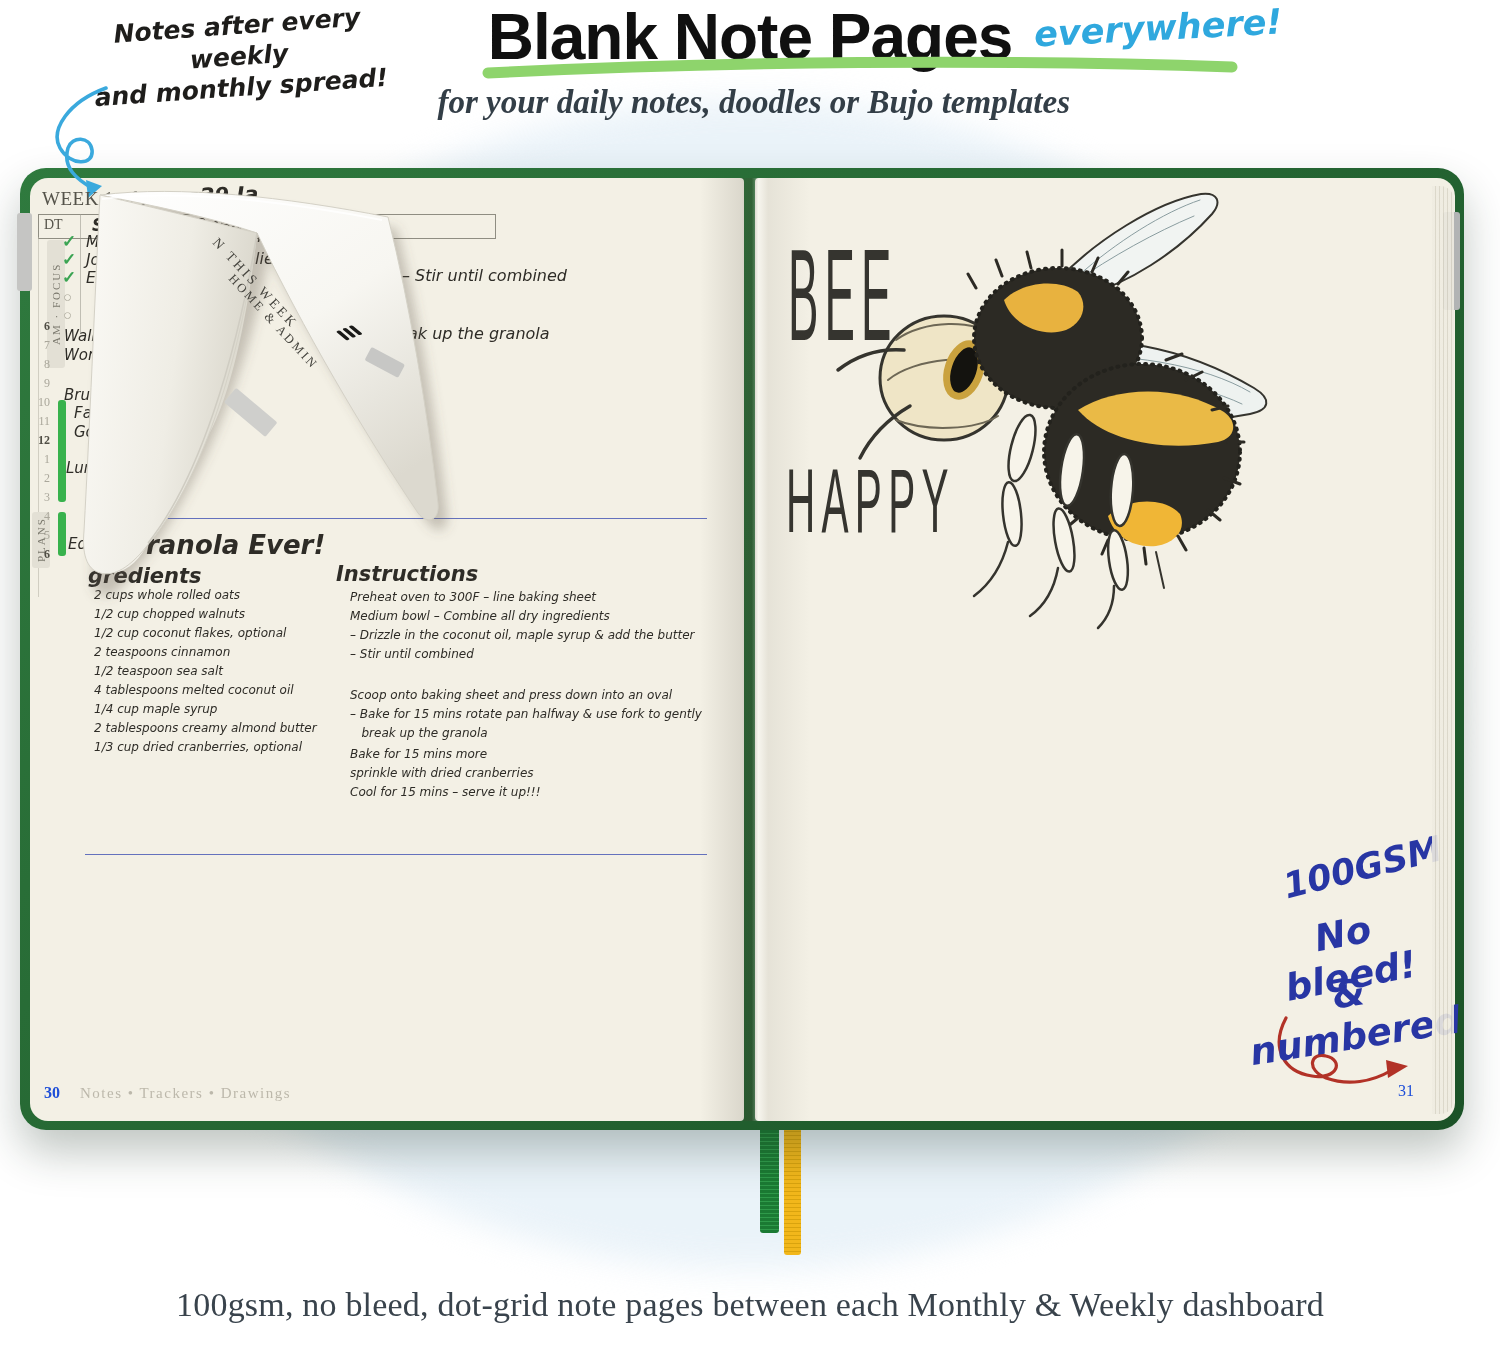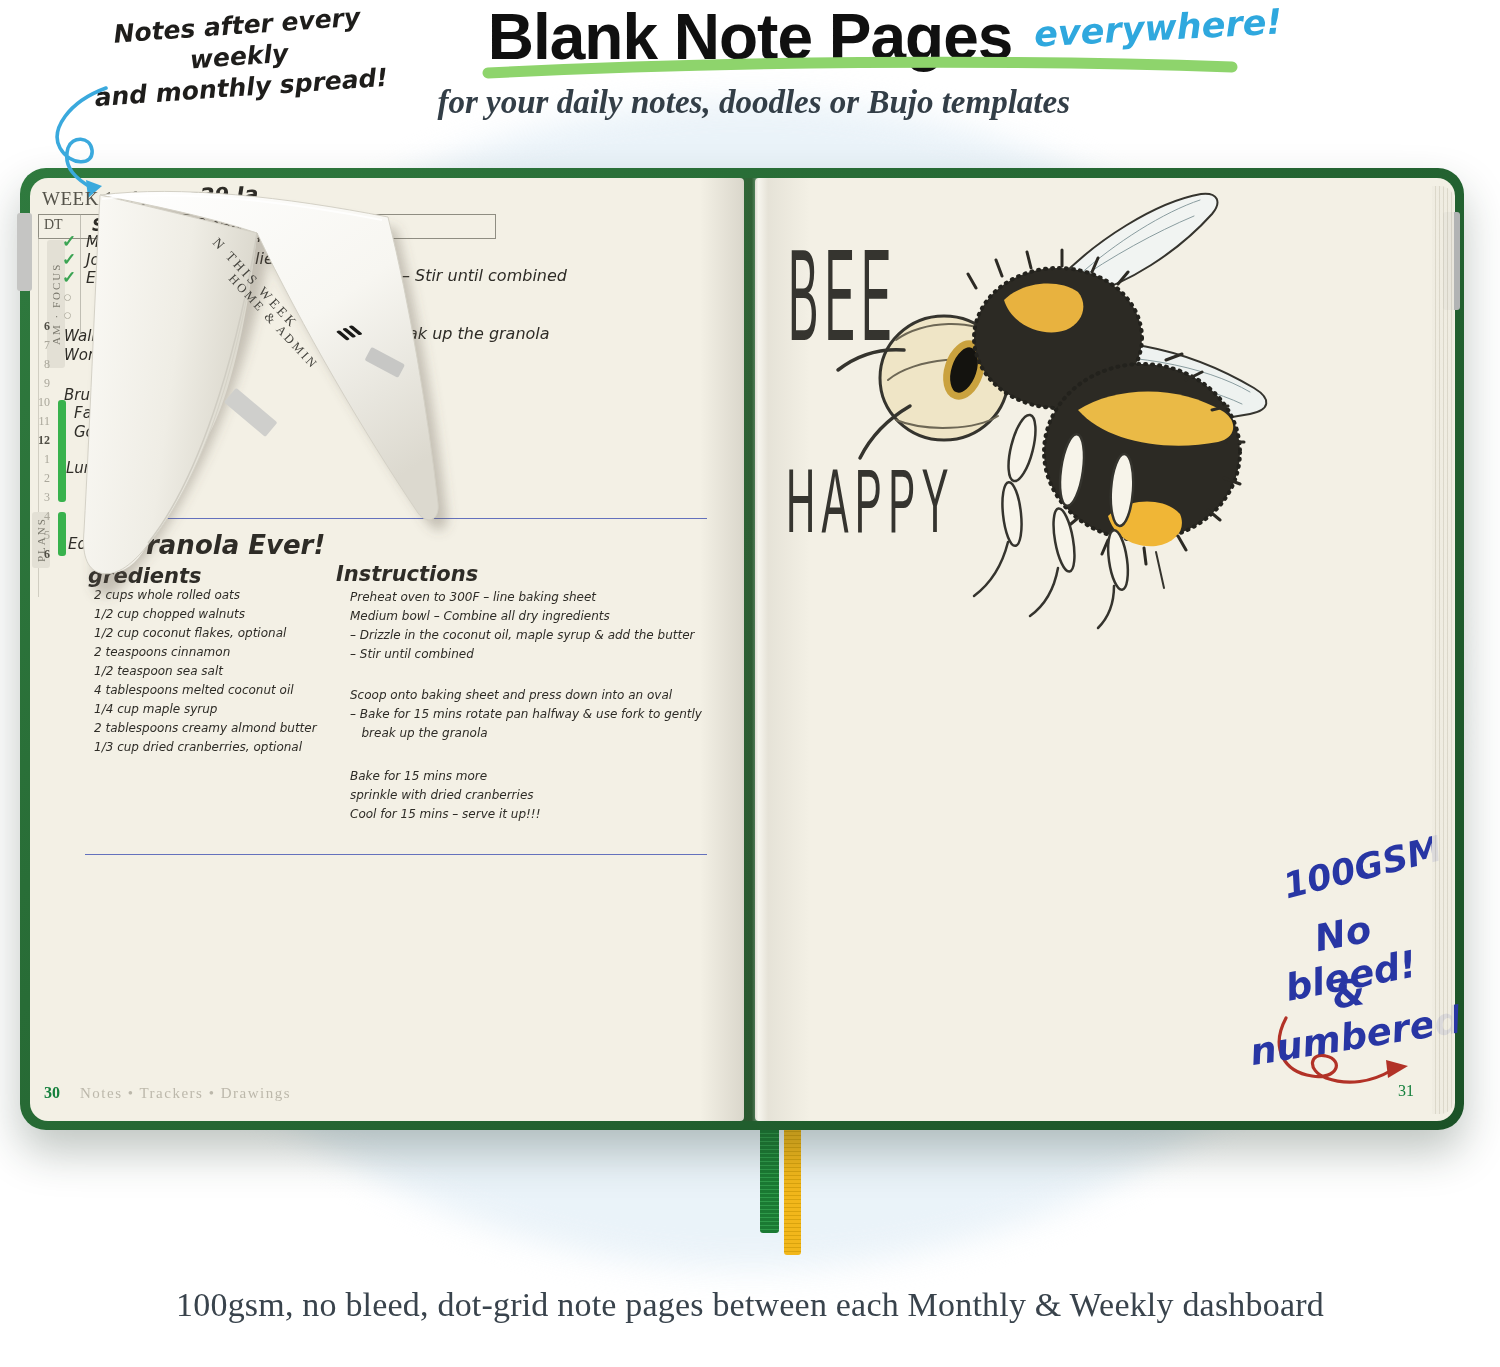--- a/index.html
+++ b/index.html
@@ -29,23 +29,23 @@
   .gbar{left:58px;width:8px;background:#38b24d;border-radius:3px;z-index:5;}
   .chk{color:#3ba453;font-size:17px;font-weight:700;}
   .circ{color:#b0ada0;font-size:15px;}
   .clabel{font-size:15.5px;}
   .sched{font-size:15px;}
   .vlabel{writing-mode:vertical-rl;transform:rotate(180deg);font-family:"Liberation Serif",serif;font-size:11px;letter-spacing:2px;color:#7b796e;text-align:center;background:#e3e0d5;border-radius:3px;padding:4px 3px;}
   .blue-line{border-top:1.6px solid #6471bd;height:0;z-index:8;}
   .frag{font-size:16px;z-index:8;}
   .ing div,.ins div{height:19px;font-size:12px;white-space:pre;}
   .ins .gap1{margin-top:22px;}
-  .ins .gap2{margin-top:24px;}
+  .ins .gap2{margin-top:2px;}
   .note-hdr{font-size:21px;font-weight:600;}
-  .pgnum{font-size:16px;font-family:"Liberation Serif",serif;color:#15803d;font-weight:700;}
+  .pgnum{font-size:16px;font-family:"Liberation Serif",serif;color:#1d4ed8;font-weight:700;}
   .pgtags{font-size:15px;font-family:"Liberation Serif",serif;letter-spacing:1.5px;color:#bcb8ab;}
   
   .bee-word{font-family:"Liberation Sans",sans-serif;color:#35342f;transform-origin:left top;white-space:nowrap;}
   .word1{left:788px;top:220px;font-size:120px;letter-spacing:16px;transform:scale(.38,1.08);font-weight:400;}
   .word2{left:786px;top:450px;font-size:90px;letter-spacing:14px;transform:scale(.45,1.0);font-weight:400;}
   .bluenote{font-family:"DejaVu Sans",sans-serif;font-style:italic;font-weight:700;text-align:center;z-index:9;}
   
   .ribbon{z-index:1;border-radius:0 0 3px 3px;}
   .ribbon-green{left:760px;top:1115px;width:19px;height:118px;background:repeating-linear-gradient(0deg,#1b7a33 0 3px,#2f9a4a 3px 4px);}
   .ribbon-yellow{left:784px;top:1115px;width:17px;height:140px;background:repeating-linear-gradient(0deg,#f2b71b 0 3px,#d9a30e 3px 4px);}

